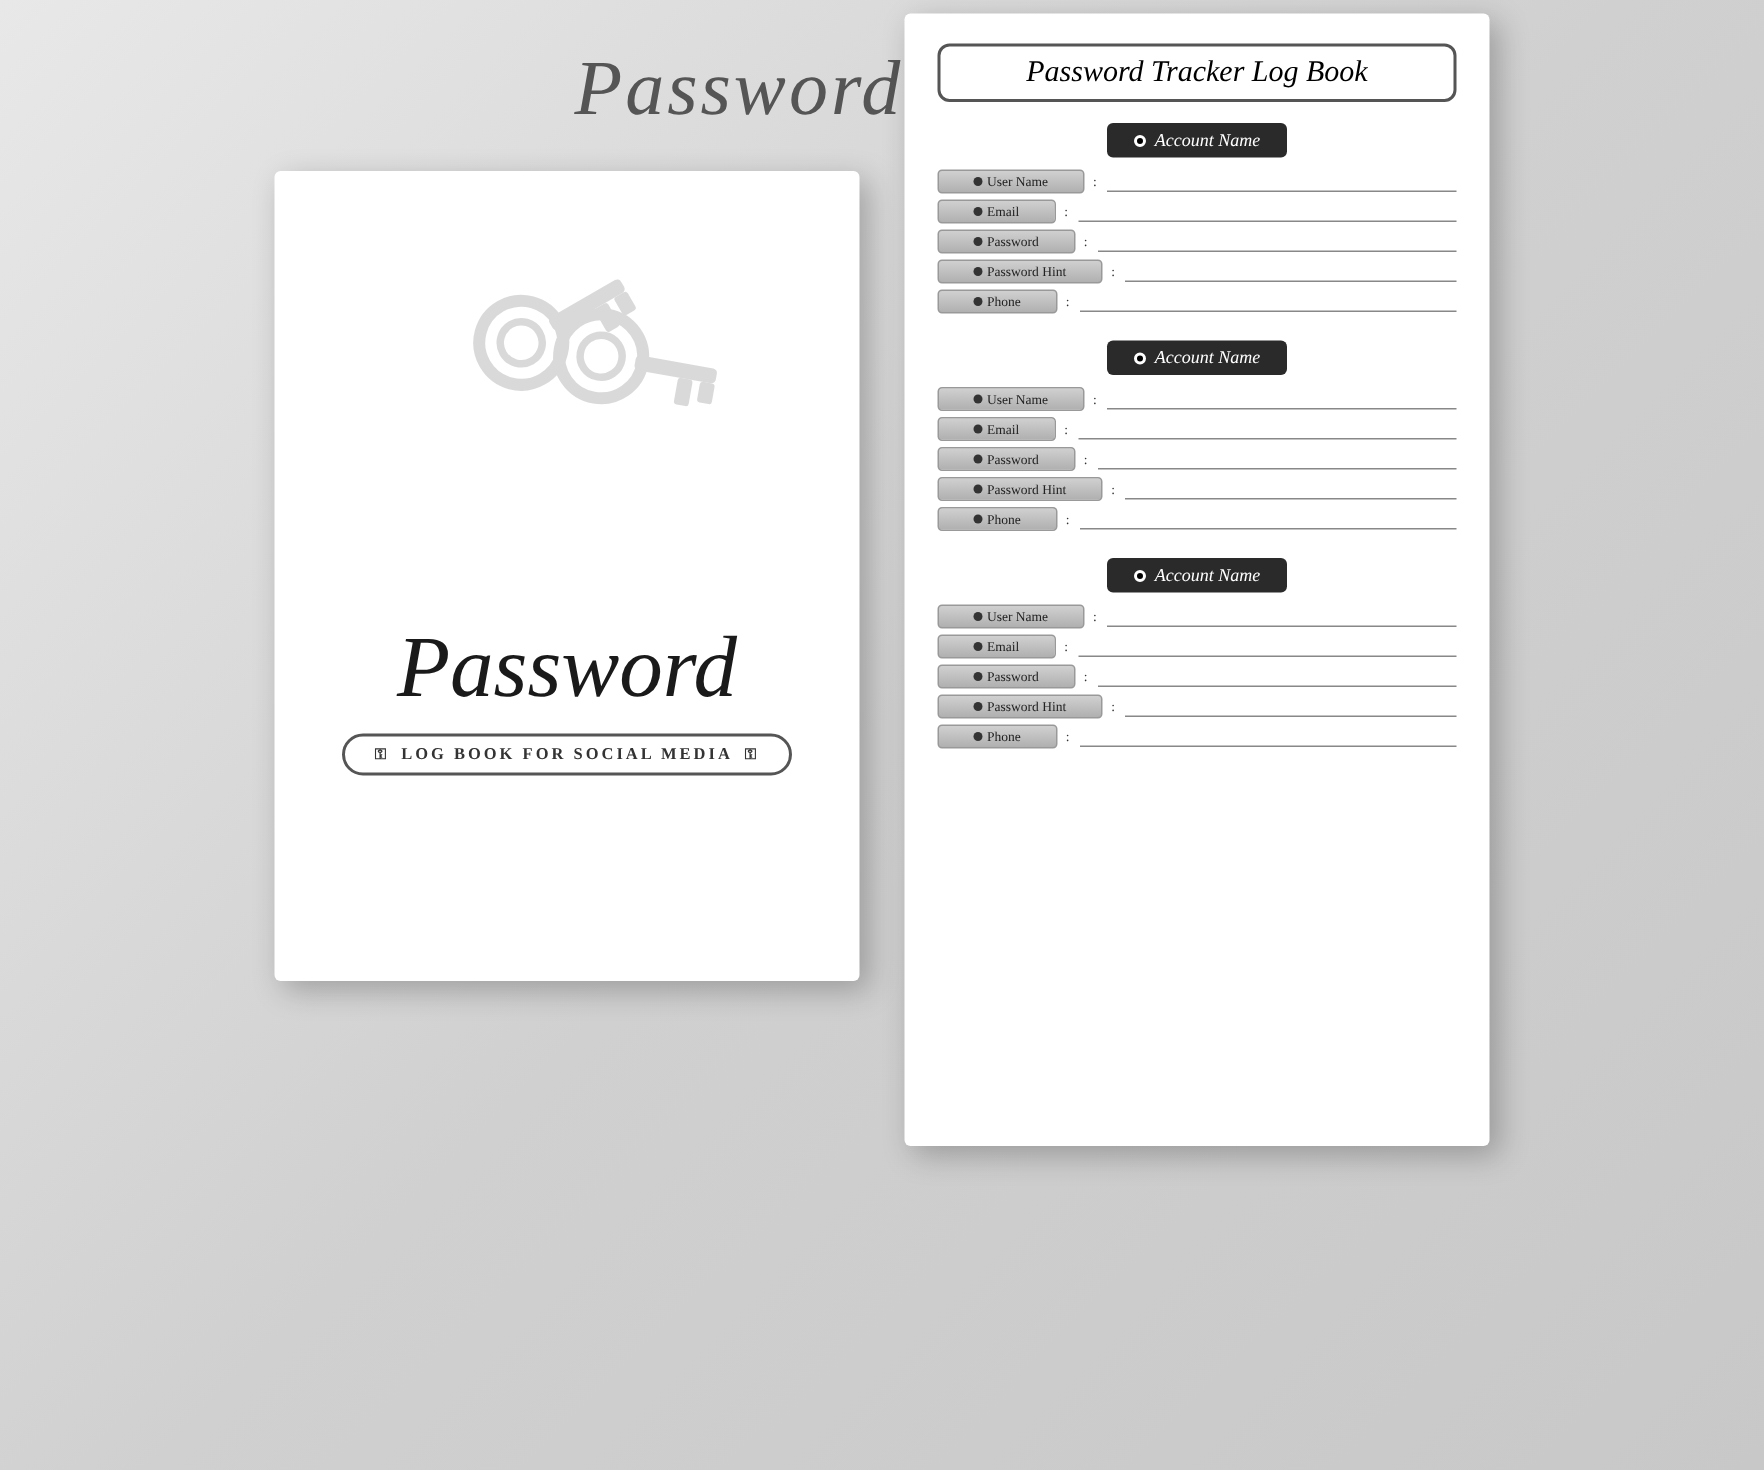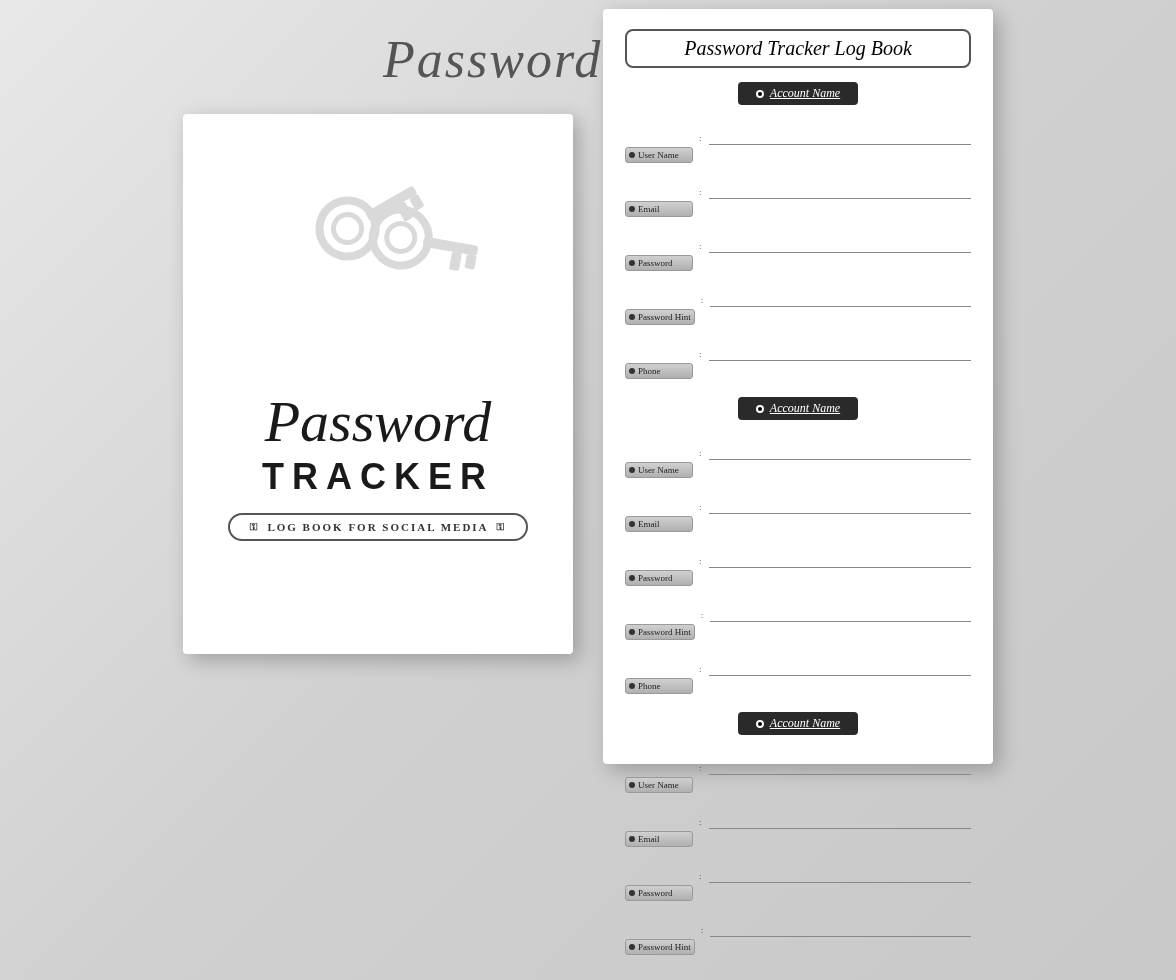--- a/index.html
+++ b/index.html
@@ -141,21 +141,20 @@
       background: #2a2a2a;
       color: white;
       border-radius: 4px;
       padding: 4px 18px;
       font-size: 12px;
       font-family: Georgia, serif;
       display: flex;
       align-items: center;
       gap: 6px;
       font-style: italic;
-      text-decoration: underline;
     }
 
     .account-dot {
       width: 8px;
       height: 8px;
       background: black;
       border-radius: 50%;
       display: inline-block;
       border: 2px solid white;
     }
@@ -164,28 +163,27 @@
       display: flex;
       align-items: center;
       margin-bottom: 4px;
       gap: 4px;
     }
 
     .field-label {
       background: linear-gradient(180deg, #d0d0d0 0%, #b0b0b0 100%);
       border: 1px solid #999;
       border-radius: 3px;
-      padding: 2px 3px;
+      padding: 2px 23px;
       font-size: 9px;
       min-width: 68px;
       display: flex;
       align-items: center;
       gap: 3px;
       color: #222;
-      margin-top: 34px;
     }
 
     .field-dot {
       width: 6px;
       height: 6px;
       background: #333;
       border-radius: 50%;
       display: inline-block;
       flex-shrink: 0;
     }
@@ -234,21 +232,20 @@
           <circle cx="110" cy="75" r="14" fill="none" stroke="#333" stroke-width="5"></circle>
           <rect x="133" y="70" width="55" height="10" rx="3" fill="#333"></rect>
           <rect x="163" y="80" width="10" height="18" rx="2" fill="#333"></rect>
           <rect x="178" y="80" width="10" height="14" rx="2" fill="#333"></rect>
         </g>
       </svg>
     </div>
 
     <div class="cover-text-area">
       <div class="cover-password">Password</div>
-      <div class="cover-tracker">TRACKER</div>
       <div class="cover-logbook">
         <span class="key-icon-small">⚿</span>
         <span>LOG BOOK FOR SOCIAL MEDIA</span>
         <span class="key-icon-small">⚿</span>
       </div>
     </div>
 
   </div>
 
   <div class="right-card">

